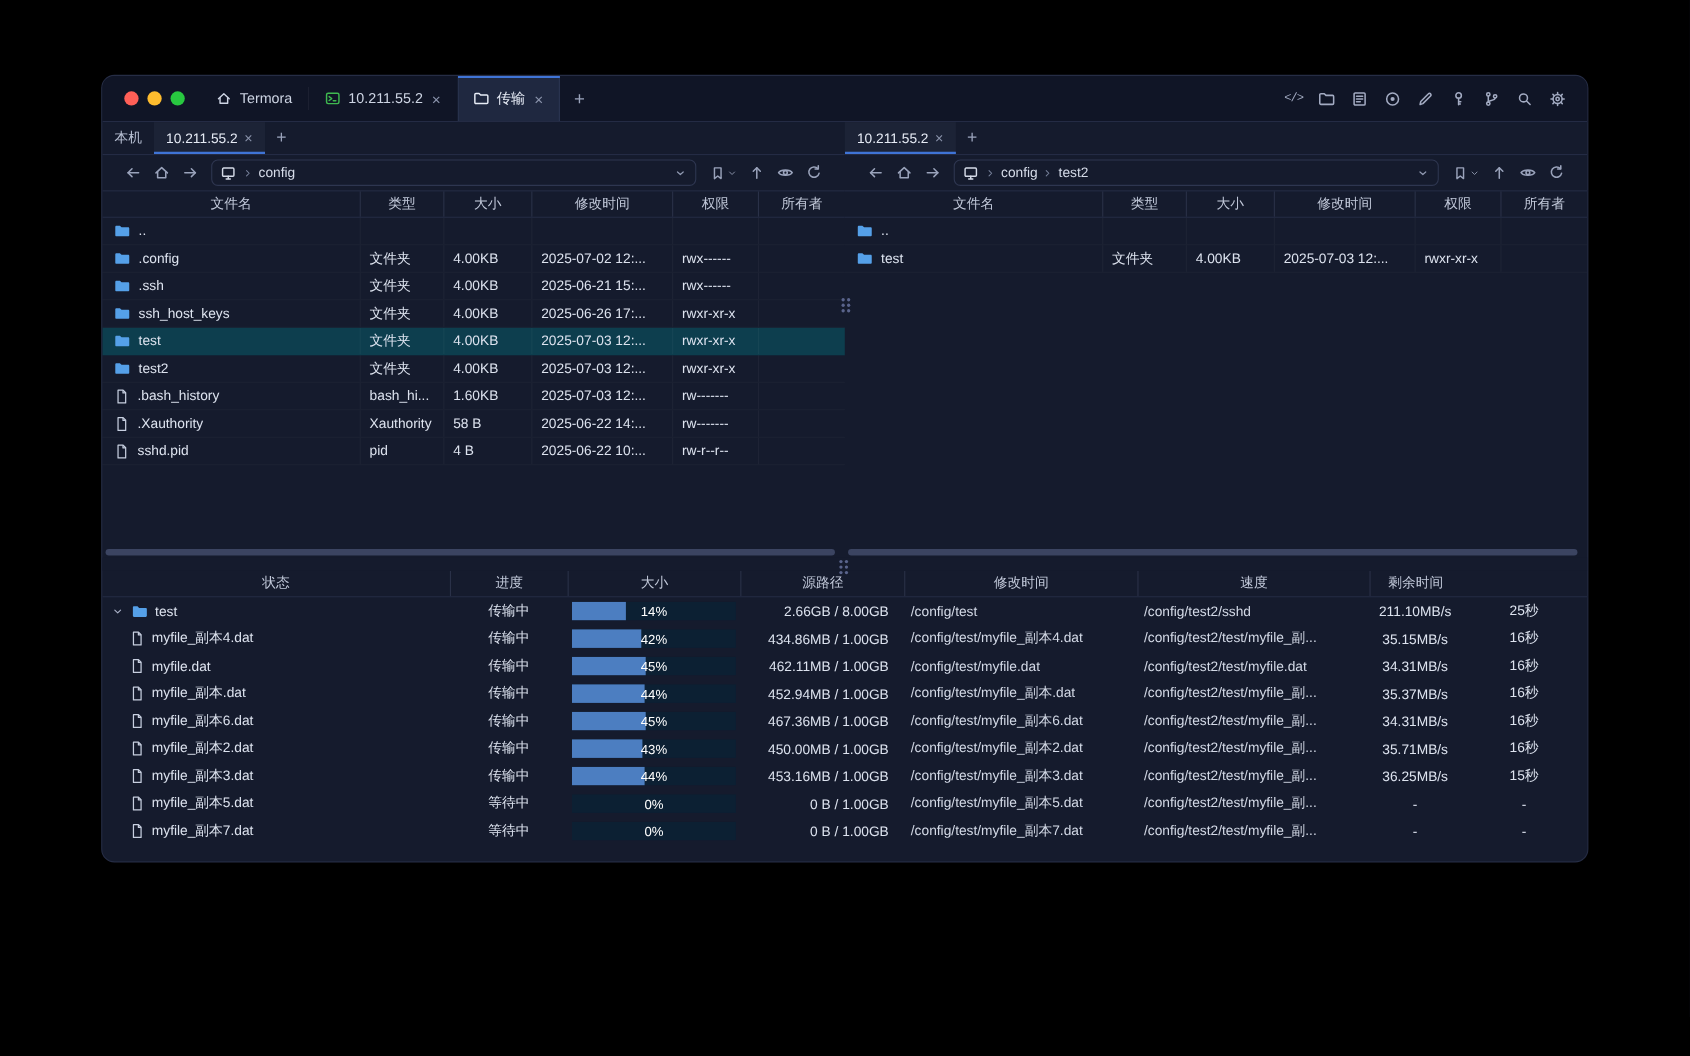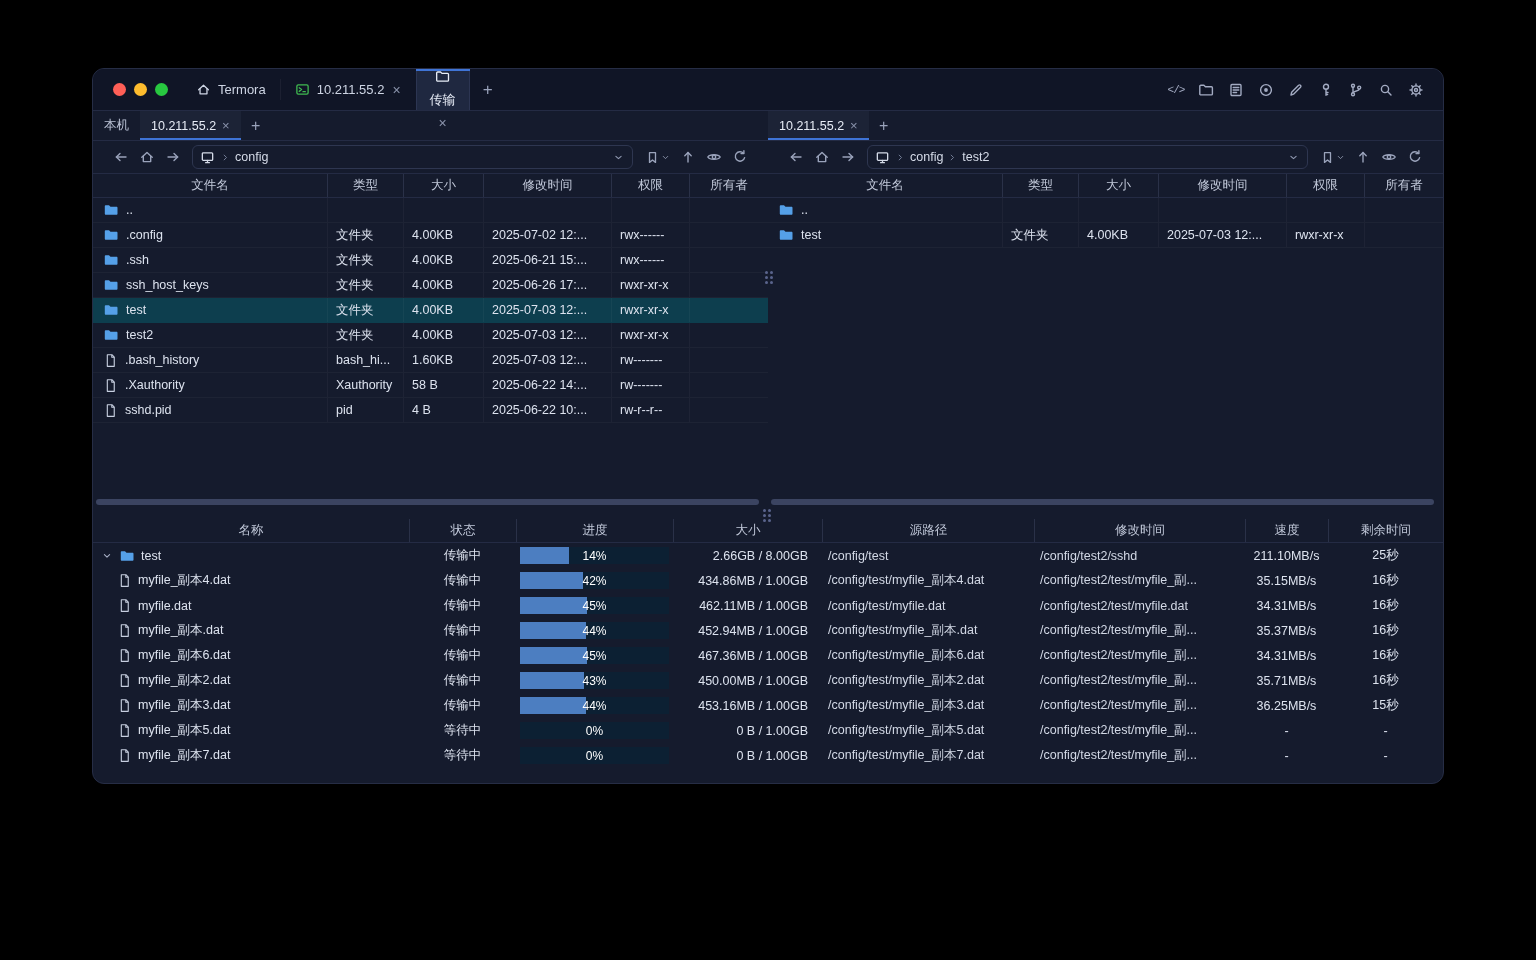--- a/index.html
+++ b/index.html
@@ -29,21 +29,21 @@
     display:flex;flex-direction:column;box-shadow:0 24px 70px rgba(0,0,0,.6);}
 
   
   .titlebar{height:42px;flex:none;background:var(--titlebar);border-bottom:1px solid var(--line);
     display:flex;align-items:stretch;}
   .lights{display:flex;gap:8px;align-items:center;padding:0 14px 0 20px;}
   .light{width:13px;height:13px;border-radius:50%;}
   .l-red{background:#ff5f57;} .l-yellow{background:#febc2e;} .l-green{background:#28c840;}
   .ttab{display:flex;align-items:center;gap:7px;padding:0 14px;font-size:13px;color:#cdd4e3;}
   .ttab .tclose{color:#8a93ab;font-size:14px;line-height:1;padding:0 1px;}
-  .ttab.active{background:#1f2840;box-shadow:inset 0 2px 0 var(--accent),inset 1px 0 0 #2c3552,inset -1px 0 0 #2c3552;color:#e8edf7;flex-direction:column;}
+  .ttab.active{background:#1f2840;box-shadow:inset 0 2px 0 var(--accent),inset 1px 0 0 #2c3552,inset -1px 0 0 #2c3552;color:#e8edf7;}
   .ttab-sep{width:1px;background:var(--line-soft);margin:10px 0;}
   .tadd{width:36px;display:flex;align-items:center;justify-content:center;color:var(--dim);font-size:17px;}
   .tb-icons{margin-left:auto;display:flex;align-items:center;gap:4px;padding-right:14px;}
   .tb-icon{width:26px;height:26px;display:flex;align-items:center;justify-content:center;color:#a3abc2;border-radius:5px;}
   .code-txt{font-family:"Liberation Mono","DejaVu Sans Mono",monospace;font-size:11px;letter-spacing:-1px;}
 
   
   .split-top{height:396px;flex:none;display:flex;}
   .file-panel{width:675px;flex:none;display:flex;flex-direction:column;}
   .v-divider{width:2px;background:#0c1120;position:relative;}
@@ -587,21 +587,20 @@
         <i></i>
         <i></i>
         <i></i>
         <i></i>
         <i></i>
       </span>
   </div>
 
   <section class="transfers">
     <div class="tr-header" id="tr-header">
-        <div class="tr-hcell">名称</div>
         <div class="tr-hcell">状态</div>
         <div class="tr-hcell">进度</div>
         <div class="tr-hcell">大小</div>
         <div class="tr-hcell">源路径</div>
         <div class="tr-hcell">修改时间</div>
         <div class="tr-hcell">速度</div>
         <div class="tr-hcell">剩余时间</div>
       </div>
     <div id="tr-rows">
         <div class="tr-row">

